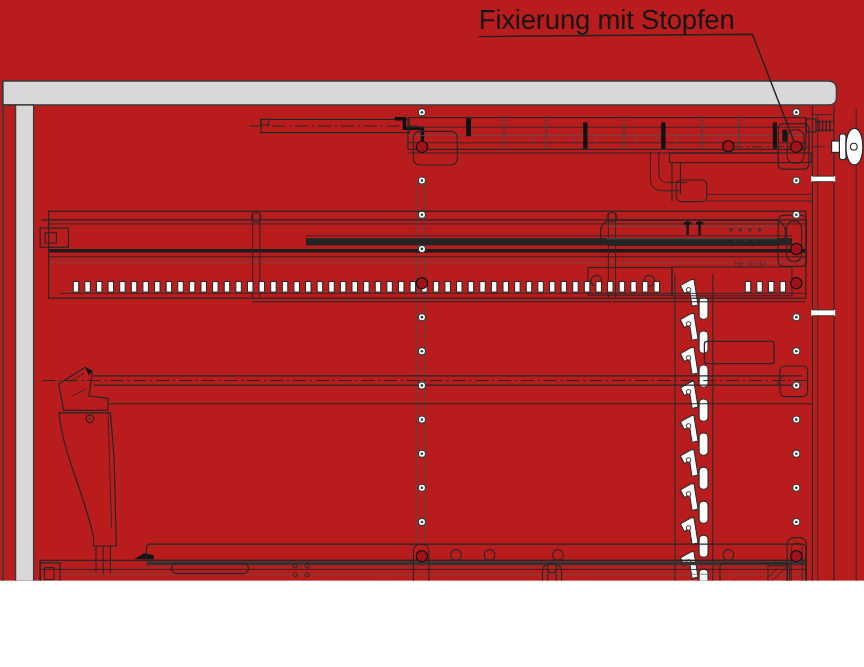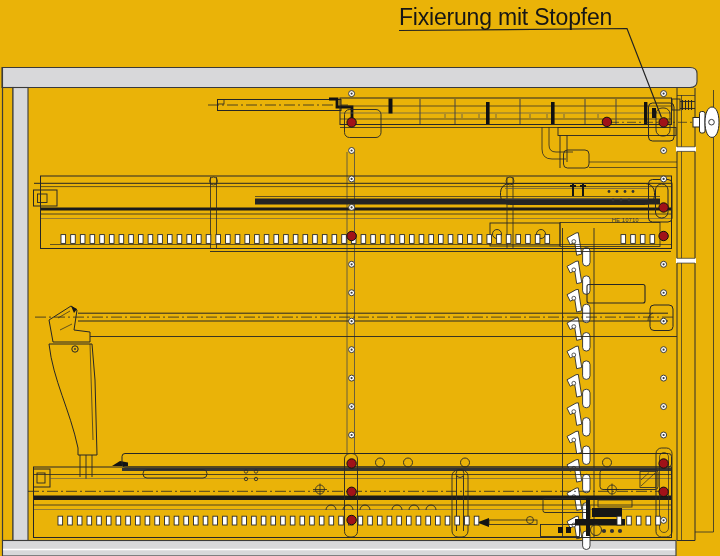--- a/index.html
+++ b/index.html
@@ -1,16 +1,16 @@
 <!DOCTYPE html>
 <html><head>
 <meta charset="utf-8">
 <style>
   html,body{margin:0;padding:0;background:#fff;}
-  .stage{position:relative;width:720px;height:556px;background:#eab308;overflow:hidden;
+  .stage{position:relative;width:720px;height:484px;background:#b91c1c;overflow:hidden;
          font-family:"Liberation Sans",sans-serif;}
   svg{display:block;}
   text{font-family:"Liberation Sans",sans-serif;}
   .title-text{font-size:23px;fill:#161616;letter-spacing:-0.2px;}
   .part-text{font-size:5.5px;fill:#333;letter-spacing:0.3px;}
 </style>
 </head>
 <body>
 
 <div class="stage">

